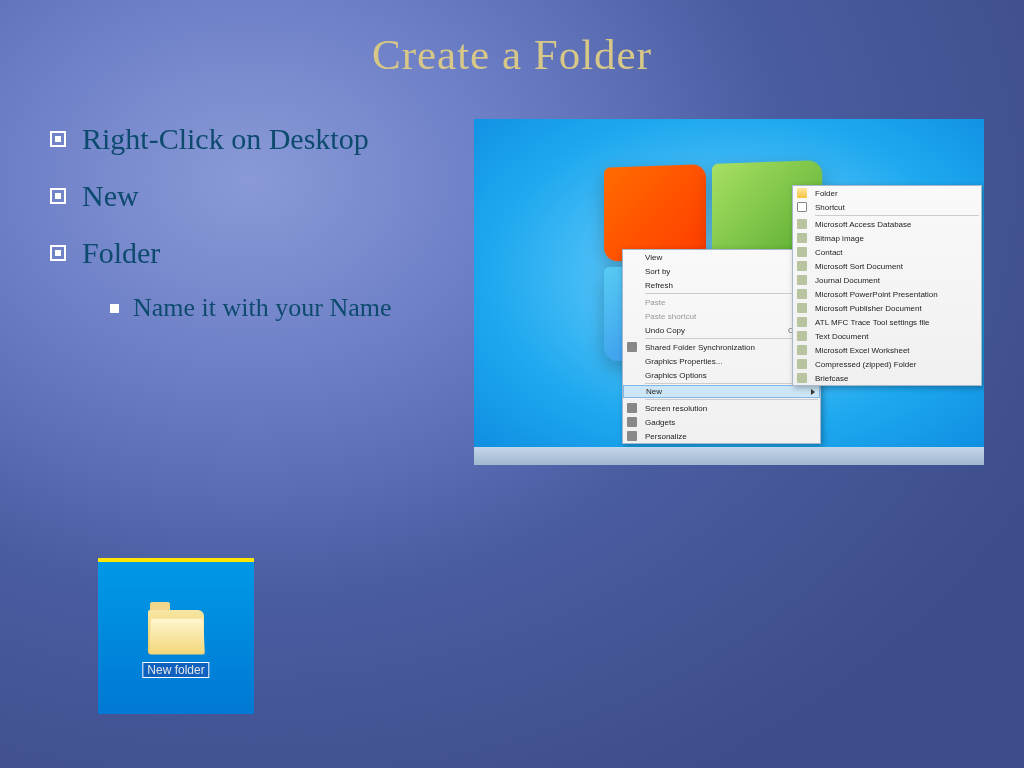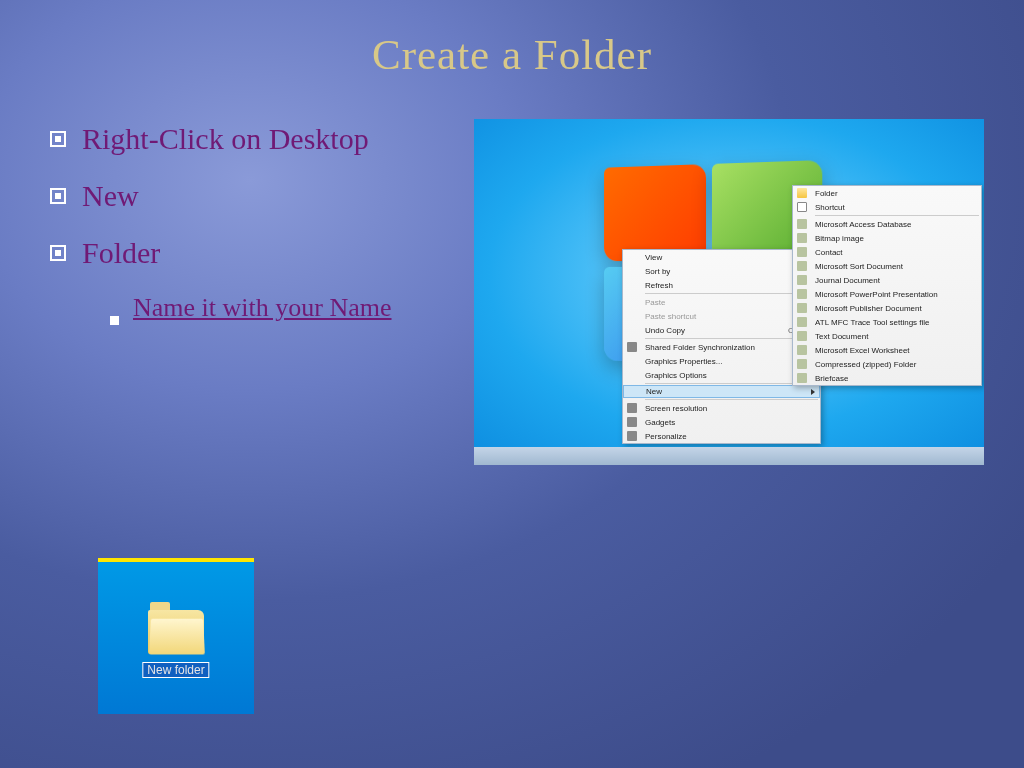--- a/index.html
+++ b/index.html
@@ -19,21 +19,21 @@
     padding-top: 30px;
     letter-spacing: 1px;
   }
   .content {
     display: flex;
     padding: 40px 40px 0 50px;
     gap: 30px;
   }
   .left-col {
     width: 420px;
-    color: #701a75;
+    color: #0c4a6e;
   }
   .bullet-list { list-style: none; }
   .bullet-item {
     display: flex;
     align-items: flex-start;
     margin-bottom: 18px;
     font-size: 30px;
     line-height: 1.3;
   }
   .bullet-marker {
@@ -48,26 +48,25 @@
     justify-content: center;
   }
   .bullet-marker::after {
     content: "";
     width: 6px;
     height: 6px;
     background: #fff;
   }
   .sub-bullet-item {
     display: flex;
-    align-items: flex-end;
+    align-items: flex-start;
     margin-left: 60px;
     font-size: 26px;
     line-height: 1.35;
     margin-top: 4px;
-    text-decoration: underline;
   }
   .sub-bullet-marker {
     flex-shrink: 0;
     width: 9px;
     height: 9px;
     background: #fff;
     margin-top: 14px;
     margin-right: 14px;
   }
   .right-col {

